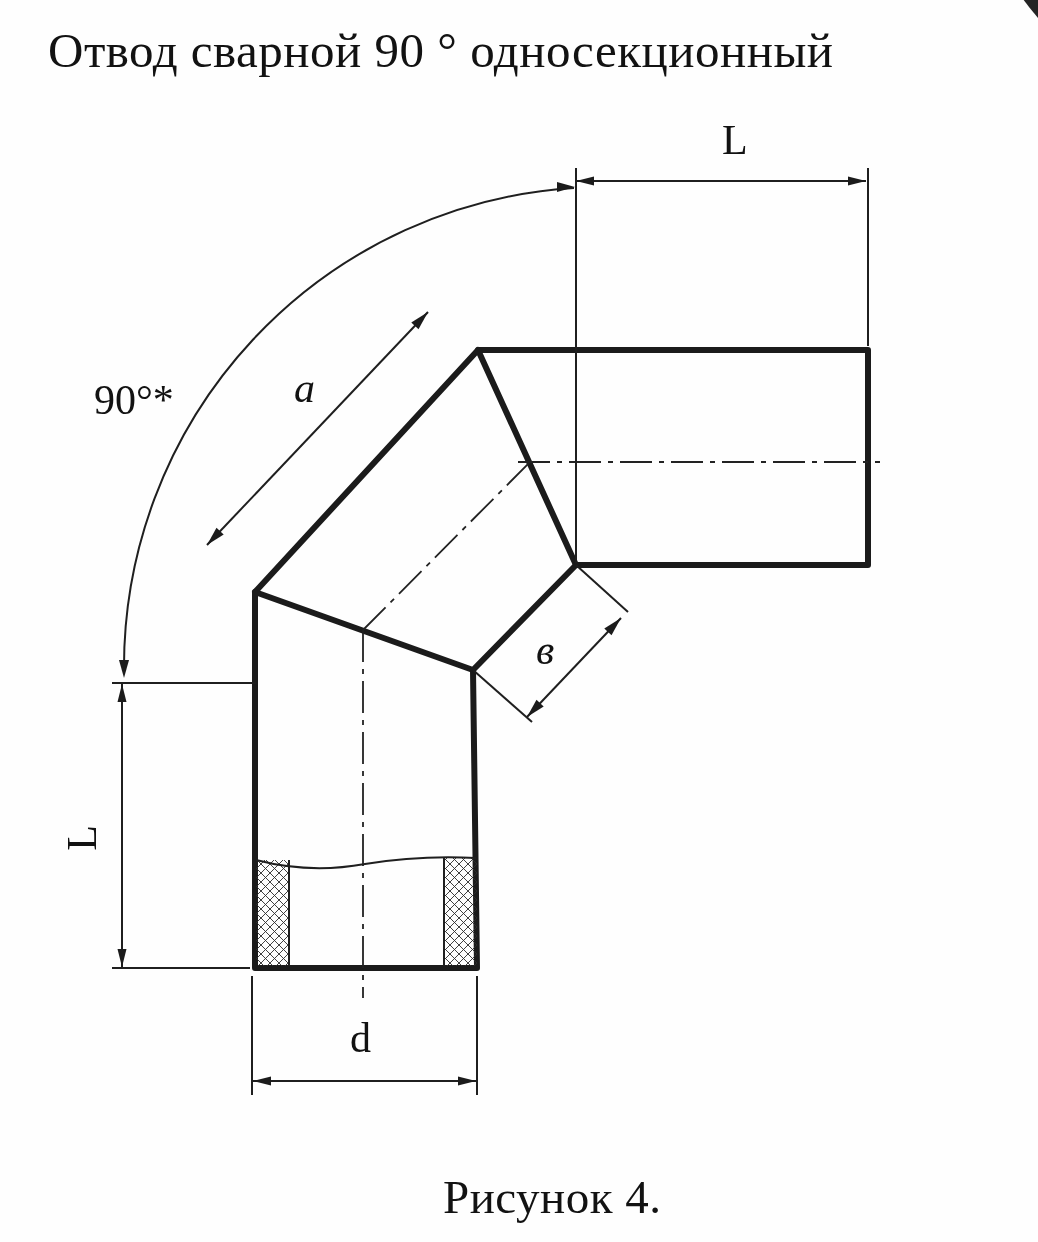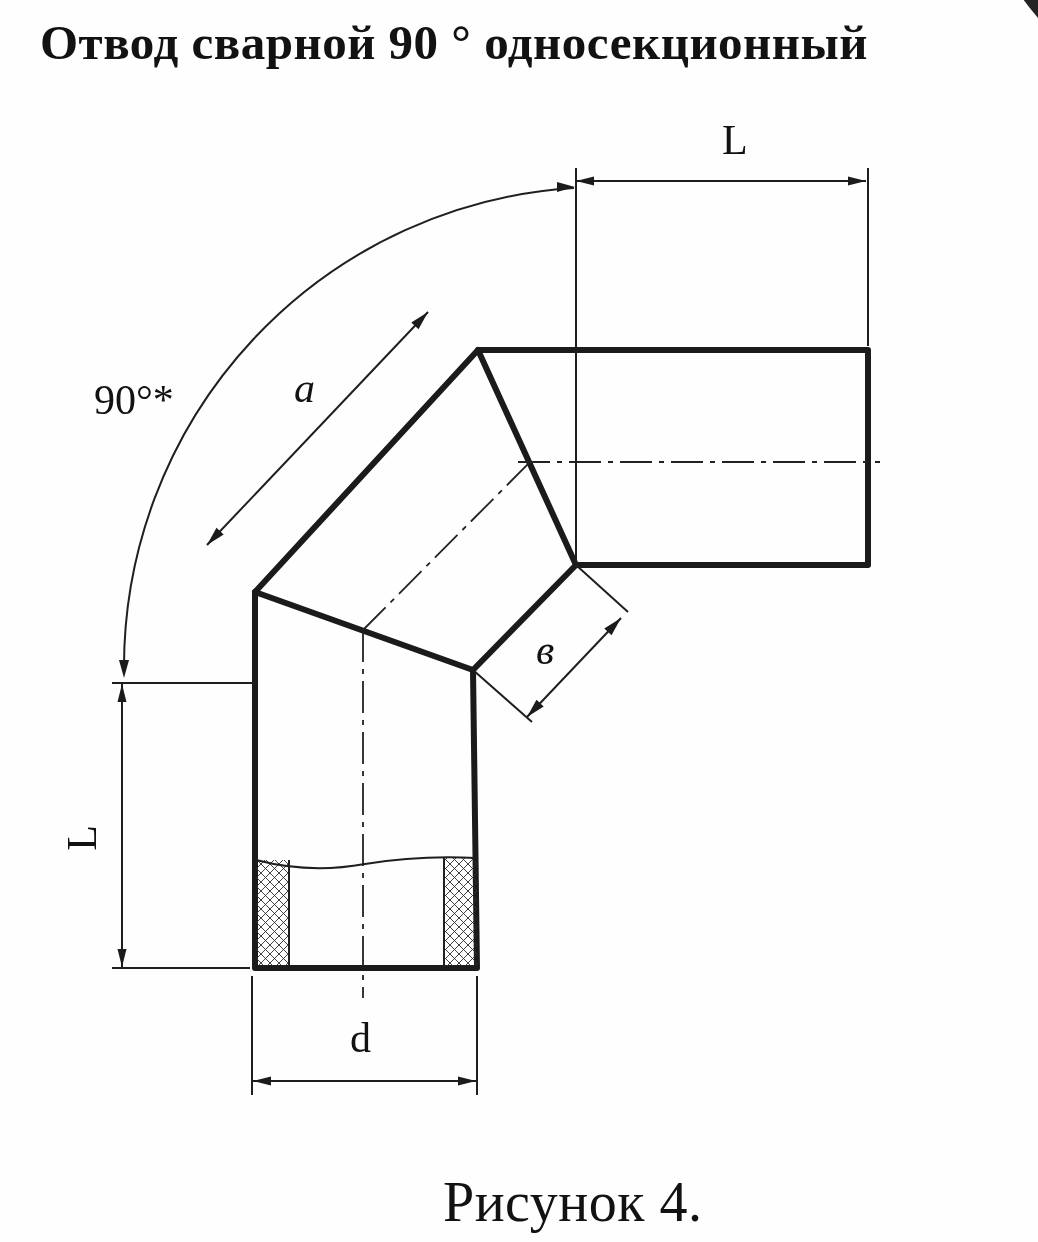--- a/index.html
+++ b/index.html
@@ -5,27 +5,27 @@
   html,body{margin:0;padding:0;background:#e8e8e8;}
   .page{
     position:relative;
     width:1038px;height:1242px;
     background:#fefefe;
     overflow:hidden;
     font-family:"Liberation Serif","DejaVu Serif",serif;
     color:#121212;
   }
   .title{
-    position:absolute;left:40px;top:14px;margin:0;
-    font-size:49px;font-weight:bold;letter-spacing:.5px;
+    position:absolute;left:40px;top:14px;margin:8px;
+    font-size:49px;font-weight:normal;letter-spacing:.5px;
     white-space:nowrap;
   }
   .caption{
     position:absolute;left:443px;top:1170px;
-    font-size:56px;letter-spacing:.5px;white-space:nowrap;font-family:Liberation Serif, serif;
+    font-size:47px;letter-spacing:.5px;white-space:nowrap;font-family:Liberation Serif, serif;
   }
   .drawing{position:absolute;left:0;top:0;}
   .thick{stroke:#1b1b1b;stroke-width:6;fill:none;stroke-linecap:round;stroke-linejoin:round;}
   .thin{stroke:#1f1f1f;stroke-width:2;fill:none;stroke-linecap:butt;}
   .center{stroke:#222;stroke-width:1.8;fill:none;stroke-dasharray:32 7 5 7;}
   .arrow{fill:#1b1b1b;stroke:none;}
   .lbl{font-family:"Liberation Serif","DejaVu Serif",serif;font-size:42px;fill:#121212;}
   .lbl-it{font-style:italic;}
   .scan-mark{
     position:absolute;right:0;top:0;width:22px;height:18px;background:#242424;

